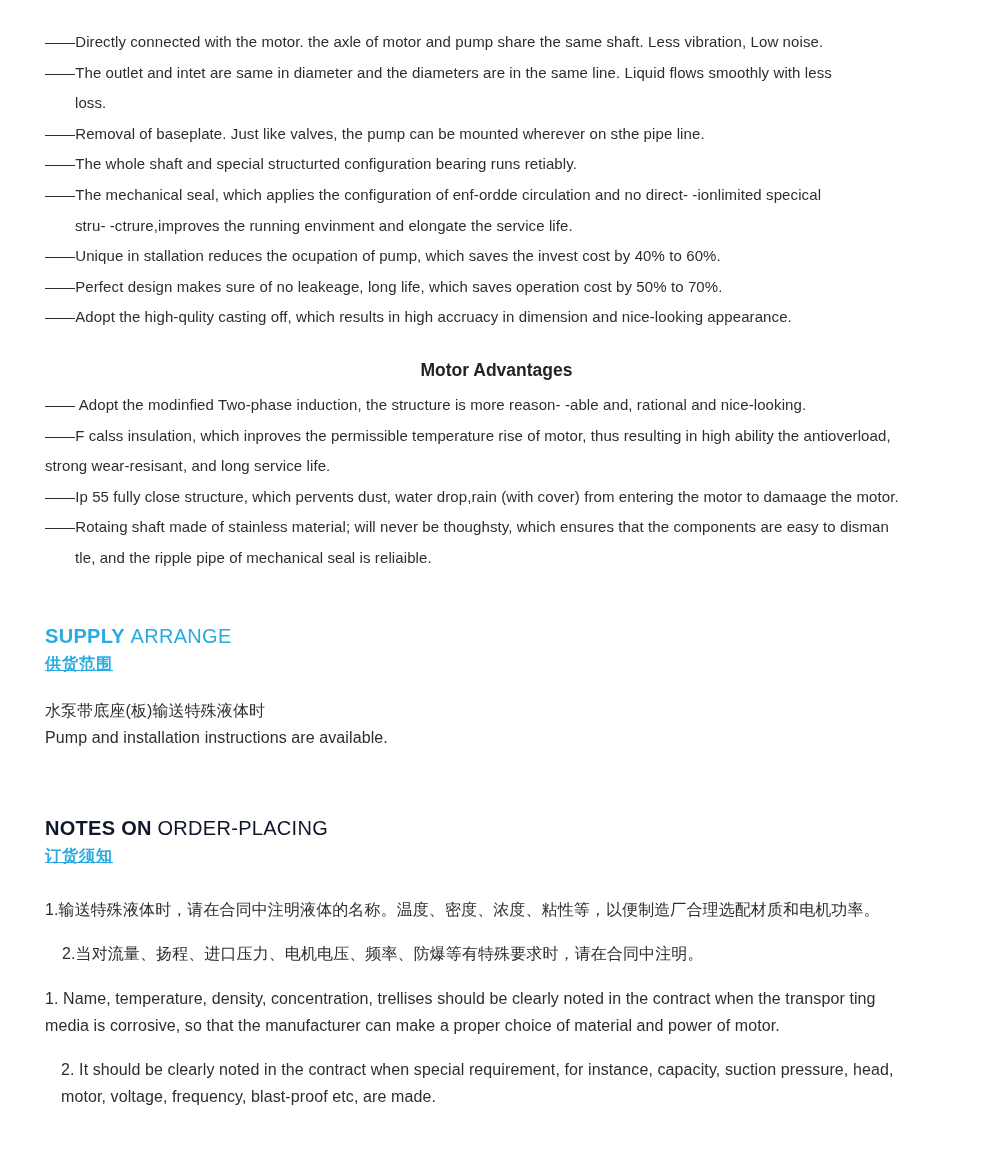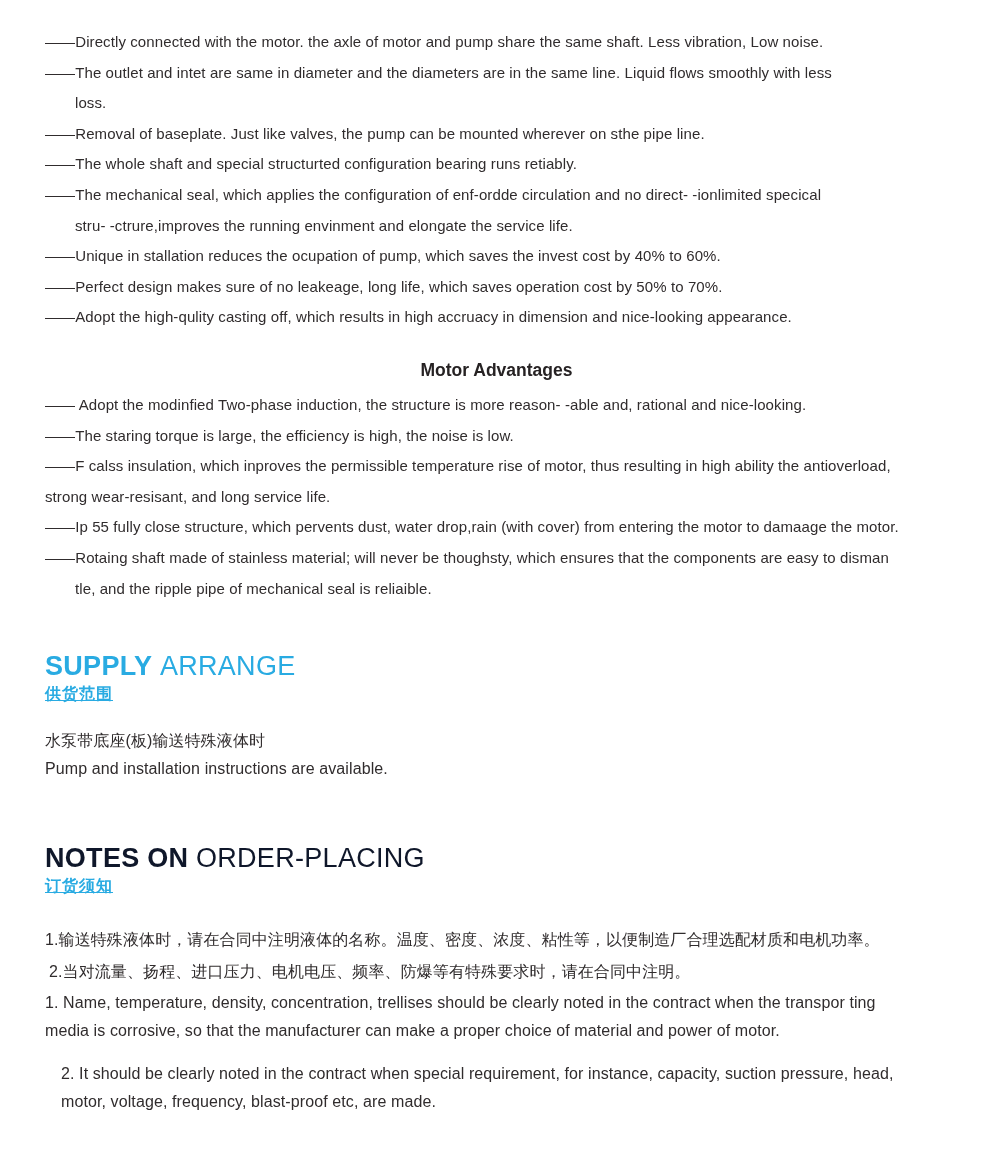--- a/index.html
+++ b/index.html
@@ -34,21 +34,21 @@
     font-weight: bold;
     color: #262223;
     margin: 27px 0 9px 0;
     text-align: center;
   }
   
   .section-heading { margin: 0; line-height: 28px; }
   .section-heading .bold-part { font-weight: bold; }
   .section-heading .light-part { font-weight: normal; margin-left: 0.28em; }
   .heading-en {
-    font-size: 27px;
+    font-size: 20px;
     letter-spacing: 0.3px;
   }
   .heading-zh {
     font-size: 16px;
     font-weight: bold;
     letter-spacing: 1px;
     text-decoration: underline;
   }
   .supply-section { margin-top: 48px; }
   .notes-section  { margin-top: 62px; }
@@ -75,21 +75,20 @@
     <li class="adv-item">——The mechanical seal, which applies the configuration of enf-ordde circulation and no direct- -ionlimited specical
 stru- -ctrure,improves the running envinment and elongate the service life.</li>
     <li class="adv-item">——Unique in stallation reduces the ocupation of pump, which saves the invest cost by 40% to 60%.</li>
     <li class="adv-item">——Perfect design makes sure of no leakeage, long life, which saves operation cost by 50% to 70%.</li>
     <li class="adv-item">——Adopt the high-qulity casting off, which results in high accruacy in dimension and nice-looking appearance.</li>
   </ul>
 
   <h3 class="sub-heading">Motor Advantages</h3>
   <ul class="adv-list">
     <li class="adv-item">—— Adopt the modinfied Two-phase induction, the structure is more reason- -able and, rational and nice-looking.</li>
-    <li class="adv-item">——The staring torque is large, the efficiency is high, the noise is low.</li>
     <li class="adv-item flat">——F calss insulation, which inproves the permissible temperature rise of motor, thus resulting in high ability the antioverload,
 strong wear-resisant, and long service life.</li>
     <li class="adv-item">——Ip 55 fully close structure, which pervents dust, water drop,rain (with cover) from entering the motor to damaage the motor.</li>
     <li class="adv-item">——Rotaing shaft made of stainless material; will never be thoughsty, which ensures that the components are easy to disman
 tle, and the ripple pipe of mechanical seal is reliaible.</li>
   </ul>
 
   <div class="supply-section">
     <h2 class="section-heading heading-en" style="color:#29ABE2">
       <span class="bold-part">SUPPLY</span><span class="light-part">ARRANGE</span>
@@ -103,21 +102,21 @@
   </div>
 
   <div class="notes-section">
     <h2 class="section-heading heading-en" style="color:#0f172a">
       <span class="bold-part">NOTES ON</span><span class="light-part">ORDER-PLACING</span>
     </h2>
     <h2 class="section-heading heading-zh" style="color:#29ABE2">订货须知</h2>
 
     <div class="notes-block">
       <p class="body-line" style="margin:0">1.输送特殊液体时，请在合同中注明液体的名称。温度、密度、浓度、粘性等，以便制造厂合理选配材质和电机功率。</p>
-      <p class="body-line" style="margin:4px">2.当对流量、扬程、进口压力、电机电压、频率、防爆等有特殊要求时，请在合同中注明。</p>
+      <p class="body-line" style="margin:17px">2.当对流量、扬程、进口压力、电机电压、频率、防爆等有特殊要求时，请在合同中注明。</p>
       <p class="body-line" style="margin:0">1. Name, temperature, density, concentration, trellises should be clearly noted in the contract when the transpor ting
 media is corrosive, so that the manufacturer can make a proper choice of material and power of motor.</p>
       <p class="body-line" style="margin:16px">2. It should be clearly noted in the contract when special requirement, for instance, capacity, suction pressure, head,
 motor, voltage, frequency, blast-proof etc, are made.</p>
     </div>
   </div>
 
 </div>
 
 </body></html>

